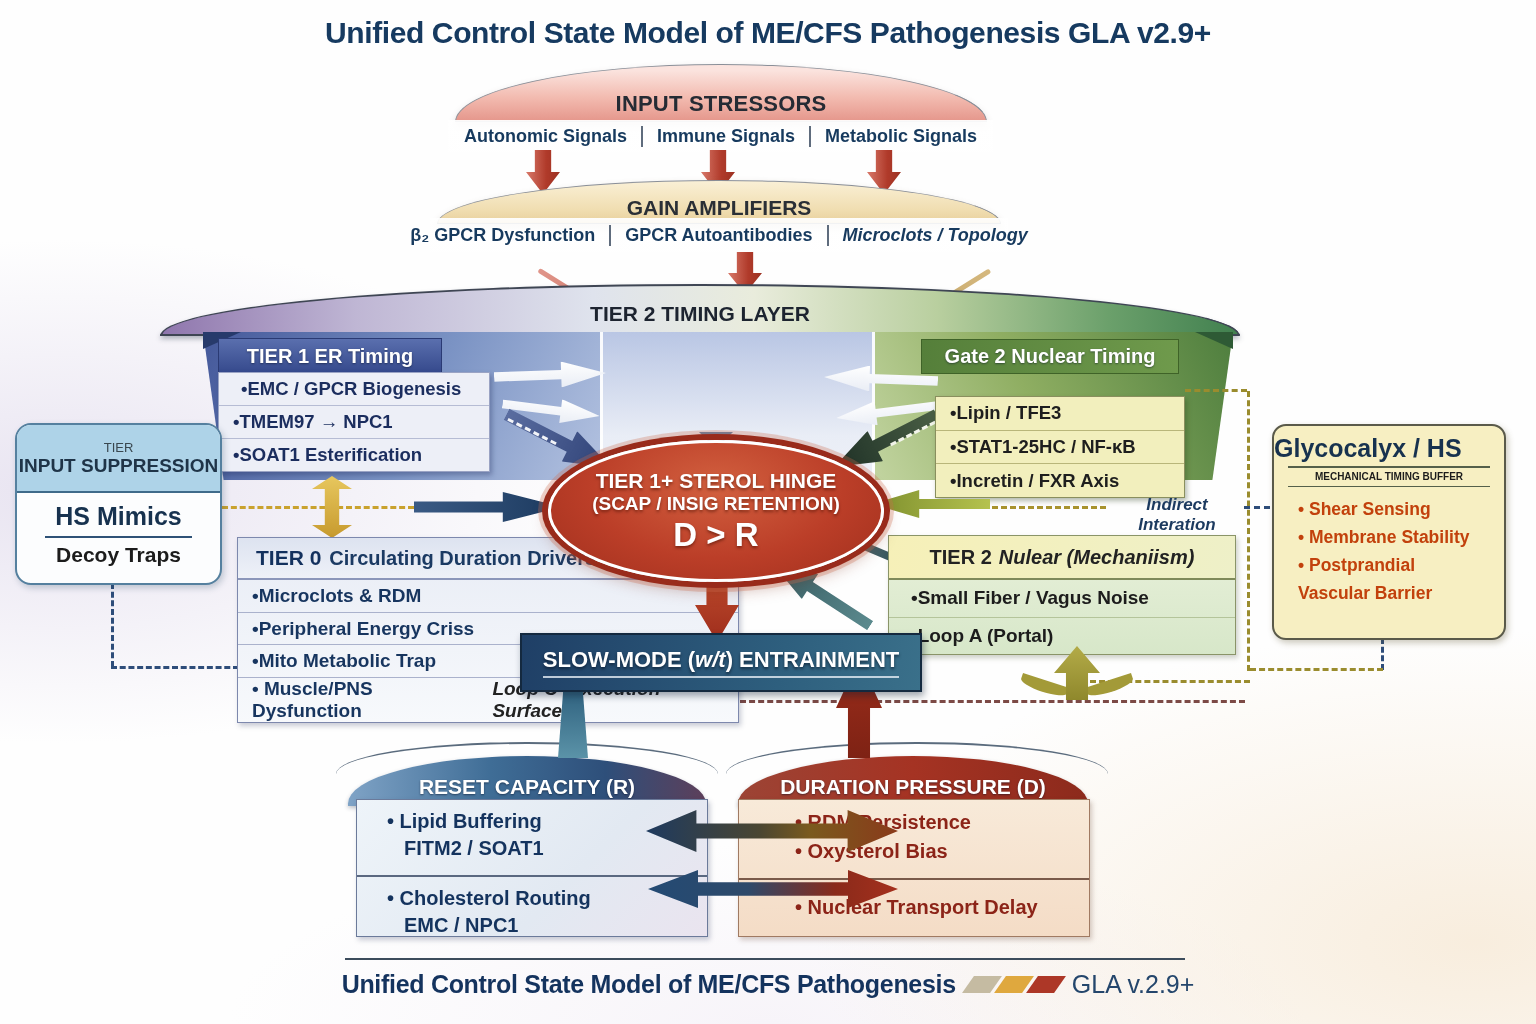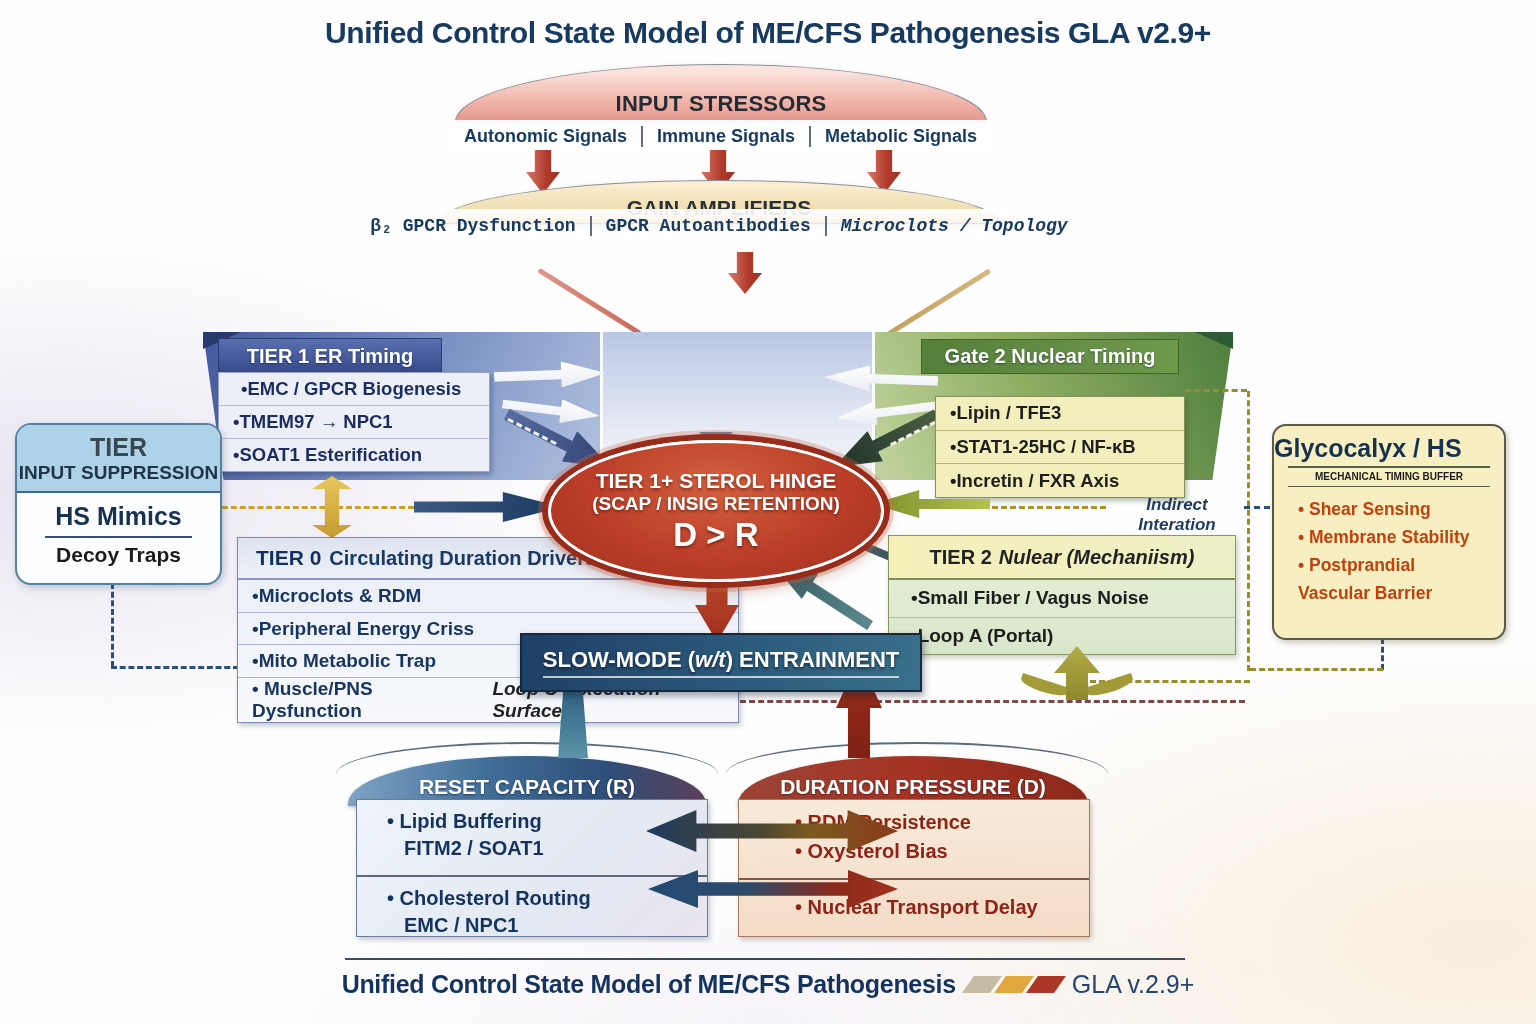--- a/index.html
+++ b/index.html
@@ -55,30 +55,34 @@
     <span class="cell">Metabolic Signals</span>
   </div>
 
   <div class="abs ba-down red-arrow" style="left:526px;top:150px;width:34px;height:44px;"></div>
   <div class="abs ba-down red-arrow" style="left:701px;top:150px;width:34px;height:44px;"></div>
   <div class="abs ba-down red-arrow" style="left:867px;top:150px;width:34px;height:44px;"></div>
 
   <div class="abs dome" style="left:437px;top:180px;width:562px;height:42px;background:linear-gradient(180deg,#faf0d6,#f0ddb0 70%,#e8d09c);border:1.5px solid #8a8f98;box-shadow:0 3px 6px rgba(120,100,70,.25);">
     <span style="font-size:21px;font-weight:800;color:#2a2f36;padding-bottom:3px;">GAIN AMPLIFIERS</span>
   </div>
-  <div class="abs band" style="left:430px;top:209px;width:578px;height:34px;font-family:Liberation Mono, monospace;">
+  <div class="abs band" style="left:430px;top:218px;width:578px;height:34px;">
     <span class="cell">β₂ GPCR Dysfunction</span>
     <span class="cell">GPCR Autoantibodies</span>
     <span class="cell i">Microclots / Topology</span>
   </div>
 
   <div class="abs" style="left:540px;top:268px;width:120px;height:5px;background:linear-gradient(90deg,#e0958a,#c96a58);transform:rotate(32deg);transform-origin:0 0;border-radius:3px;"></div>
   <div class="abs" style="left:868px;top:268px;width:122px;height:5px;background:linear-gradient(90deg,#c0a060,#d5b87e);transform:rotate(-32deg);transform-origin:100% 50%;border-radius:3px;"></div>
   <div class="abs ba-down red-arrow" style="left:728px;top:252px;width:34px;height:42px;"></div>
 
+  <div class="abs dome" style="left:160px;top:284px;width:1076px;height:48px;border:2px solid #3f4654;box-shadow:0 3px 5px rgba(50,60,80,.35);
+              background:linear-gradient(90deg,#8f76ad 0%,#bfb6d4 18%,#dfe3ed 40%,#e9ecdc 55%,#b9cf9f 72%,#6ba06b 88%,#41804f 100%);">
+    <span style="font-size:21px;font-weight:800;color:#1d2430;padding-bottom:8px;">TIER 2 TIMING LAYER</span>
+  </div>
 
   <div class="abs" style="left:203px;top:332px;width:1030px;height:148px;clip-path:polygon(0 0,100% 0,98% 100%,2% 100%);display:flex;">
     <div style="width:38.8%;background:linear-gradient(115deg,#44589a,#7b93c4 55%,#b3c2e0);"></div>
     <div style="width:26.2%;background:linear-gradient(180deg,#b9c6e4,#e9edf6 70%,#eef1f8);border-left:3px solid rgba(255,255,255,.9);border-right:3px solid rgba(255,255,255,.9);"></div>
     <div style="width:35%;background:linear-gradient(245deg,#4e7e3e,#8fae62 55%,#c2d4a0);"></div>
   </div>
   <div class="abs" style="left:203px;top:332px;width:38px;height:17px;background:#273a6b;clip-path:polygon(0 0,100% 0,0 100%);"></div>
   <div class="abs" style="left:1195px;top:332px;width:38px;height:17px;background:#2e5a35;clip-path:polygon(0 0,100% 0,100% 100%);"></div>
 
   <div class="abs panel-head" style="left:218px;top:338px;width:222px;height:34px;background:linear-gradient(180deg,#5a6fae,#35498c);border:1px solid #2a3a74;font-size:20px;">
@@ -119,21 +123,21 @@
   <div class="abs dash-h" style="left:1244px;top:506px;width:26px;border-color:#2e4d7a;"></div>
   <div class="abs dash-v" style="left:1381px;top:638px;height:32px;border-color:#2e4d7a;"></div>
   <div class="abs dash-h" style="left:1250px;top:668px;width:133px;border-color:#9a8c2e;"></div>
   <div class="abs dash-h" style="left:1090px;top:680px;width:160px;border-color:#9a8c2e;"></div>
   <div class="abs dash-h" style="left:740px;top:700px;width:505px;border-color:#7c4a46;"></div>
   <div class="abs dash-v" style="left:111px;top:583px;height:84px;border-color:#2e4d7a;"></div>
   <div class="abs dash-h" style="left:111px;top:666px;width:128px;border-color:#2e4d7a;"></div>
 
   <div class="abs" style="left:15px;top:423px;width:203px;height:158px;border:2px solid #55809f;border-radius:16px;background:#fcfdfe;box-shadow:2px 3px 6px rgba(40,70,100,.25);overflow:hidden;">
     <div style="height:66px;background:linear-gradient(180deg,#c3e0f0,#9fccе2 80%,#a9d1e6);border-bottom:2px solid #3f6b8a;display:flex;flex-direction:column;align-items:center;justify-content:center;background-color:#aed3e8;">
-      <span style="font-size:25px;font-weight:700;color:#39474f;">TIER</span>
+      <span style="font-size:13px;font-weight:400;color:#39474f;">TIER</span>
       <span style="font-size:19px;font-weight:800;color:#1f3448;">INPUT SUPPRESSION</span>
     </div>
     <div style="text-align:center;">
       <div style="font-size:25px;font-weight:800;color:#17324f;margin-top:9px;">HS Mimics</div>
       <div style="height:2px;background:#2e5277;width:72%;margin:5px auto;"></div>
       <div style="font-size:21px;font-weight:700;color:#1c1c1c;">Decoy Traps</div>
     </div>
   </div>
 
   <div class="abs" style="left:1272px;top:424px;width:230px;height:212px;border:2px solid #5a5a4a;border-radius:14px;box-shadow:2px 3px 6px rgba(90,80,40,.3);

